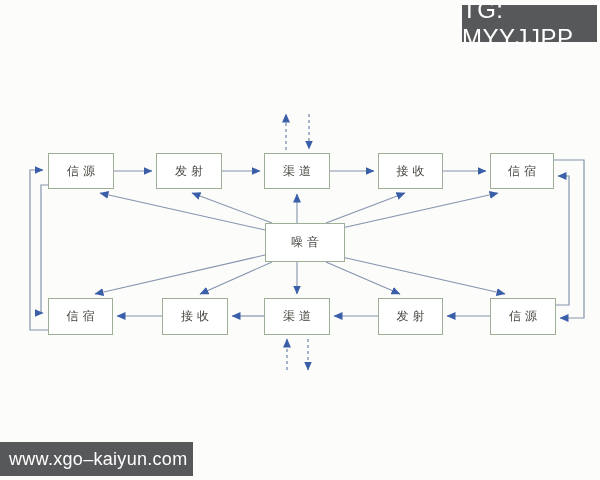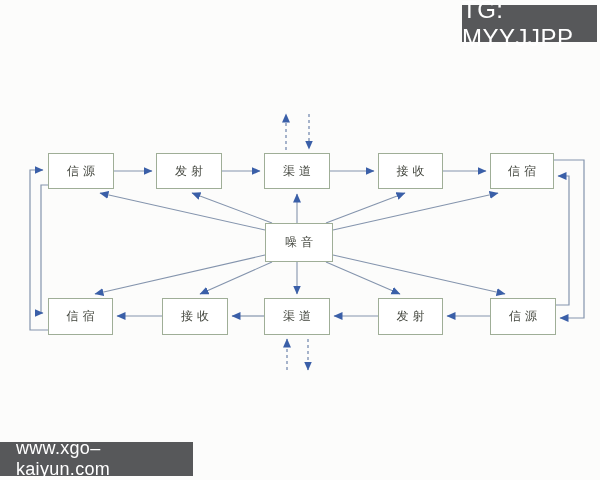--- a/index.html
+++ b/index.html
@@ -15,21 +15,21 @@
   }
   .node.wide{font-size:15px;letter-spacing:2px;text-indent:2px;}
   .badge{
     position:absolute;top:5px;right:3px;width:135px;height:37px;
     background:#57585a;color:#ffffff;font-size:24px;
     display:flex;align-items:center;justify-content:center;letter-spacing:.5px;
   }
   .watermark{
     position:absolute;left:0;top:442px;width:193px;height:34px;box-sizing:border-box;
     background:#57585a;color:#ffffff;font-size:18px;
-    display:flex;align-items:center;padding-left:16px;letter-spacing:.3px;
+    display:flex;align-items:center;padding-left:9px;letter-spacing:.3px;
   }
 </style>
 </head>
 <body>
 
 <div class="stage">
 
   <svg class="links" viewBox="0 0 600 480">
     <defs>
       <marker id="arr" markerWidth="11" markerHeight="9" refX="8.5" refY="4" orient="auto" markerUnits="userSpaceOnUse">
@@ -85,21 +85,21 @@
     </g>
   </svg>
 
 
   <div class="node" style="left:48px;top:153px;width:66px;height:36px">信源</div>
   <div class="node" style="left:156px;top:153px;width:66px;height:36px">发射</div>
   <div class="node" style="left:264px;top:153px;width:66px;height:36px">渠道</div>
   <div class="node" style="left:378px;top:153px;width:65px;height:36px">接收</div>
   <div class="node" style="left:490px;top:153px;width:64px;height:36px">信宿</div>
 
-  <div class="node" style="left:265px;top:223px;width:68px;height:39px">噪音</div>
+  <div class="node" style="left:265px;top:223px;width:80px;height:39px">噪音</div>
 
   <div class="node" style="left:48px;top:298px;width:65px;height:37px">信宿</div>
   <div class="node" style="left:162px;top:298px;width:66px;height:37px">接收</div>
   <div class="node" style="left:264px;top:298px;width:66px;height:37px">渠道</div>
   <div class="node" style="left:378px;top:298px;width:65px;height:37px">发射</div>
   <div class="node" style="left:490px;top:298px;width:66px;height:37px">信源</div>
 
 
   <div class="badge">TG: MYYJJPP</div>
   <div class="watermark">www.xgo–kaiyun.com</div>

